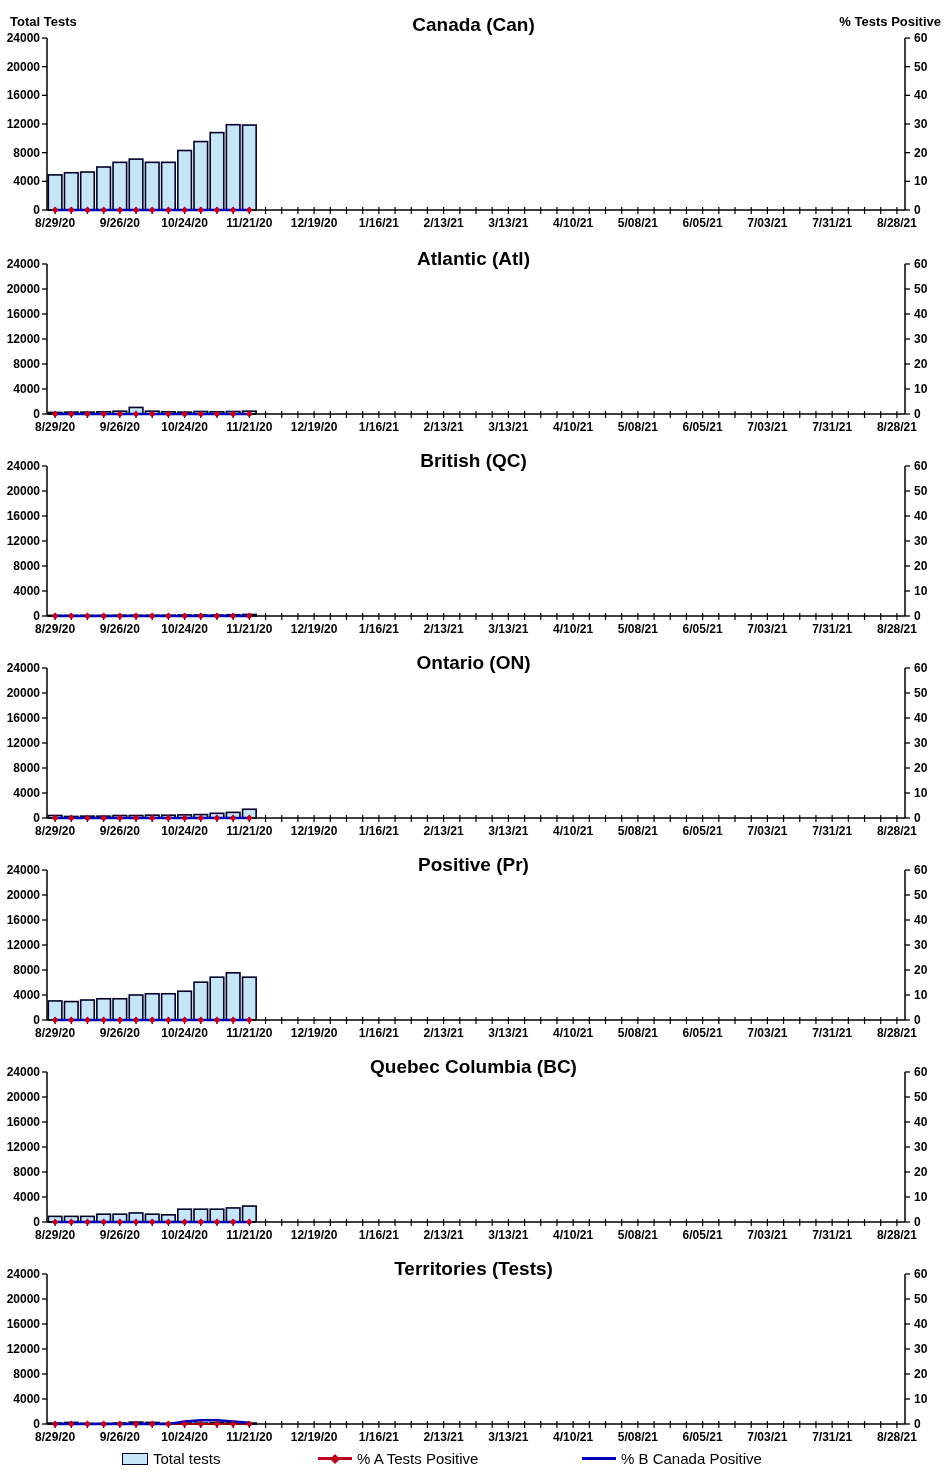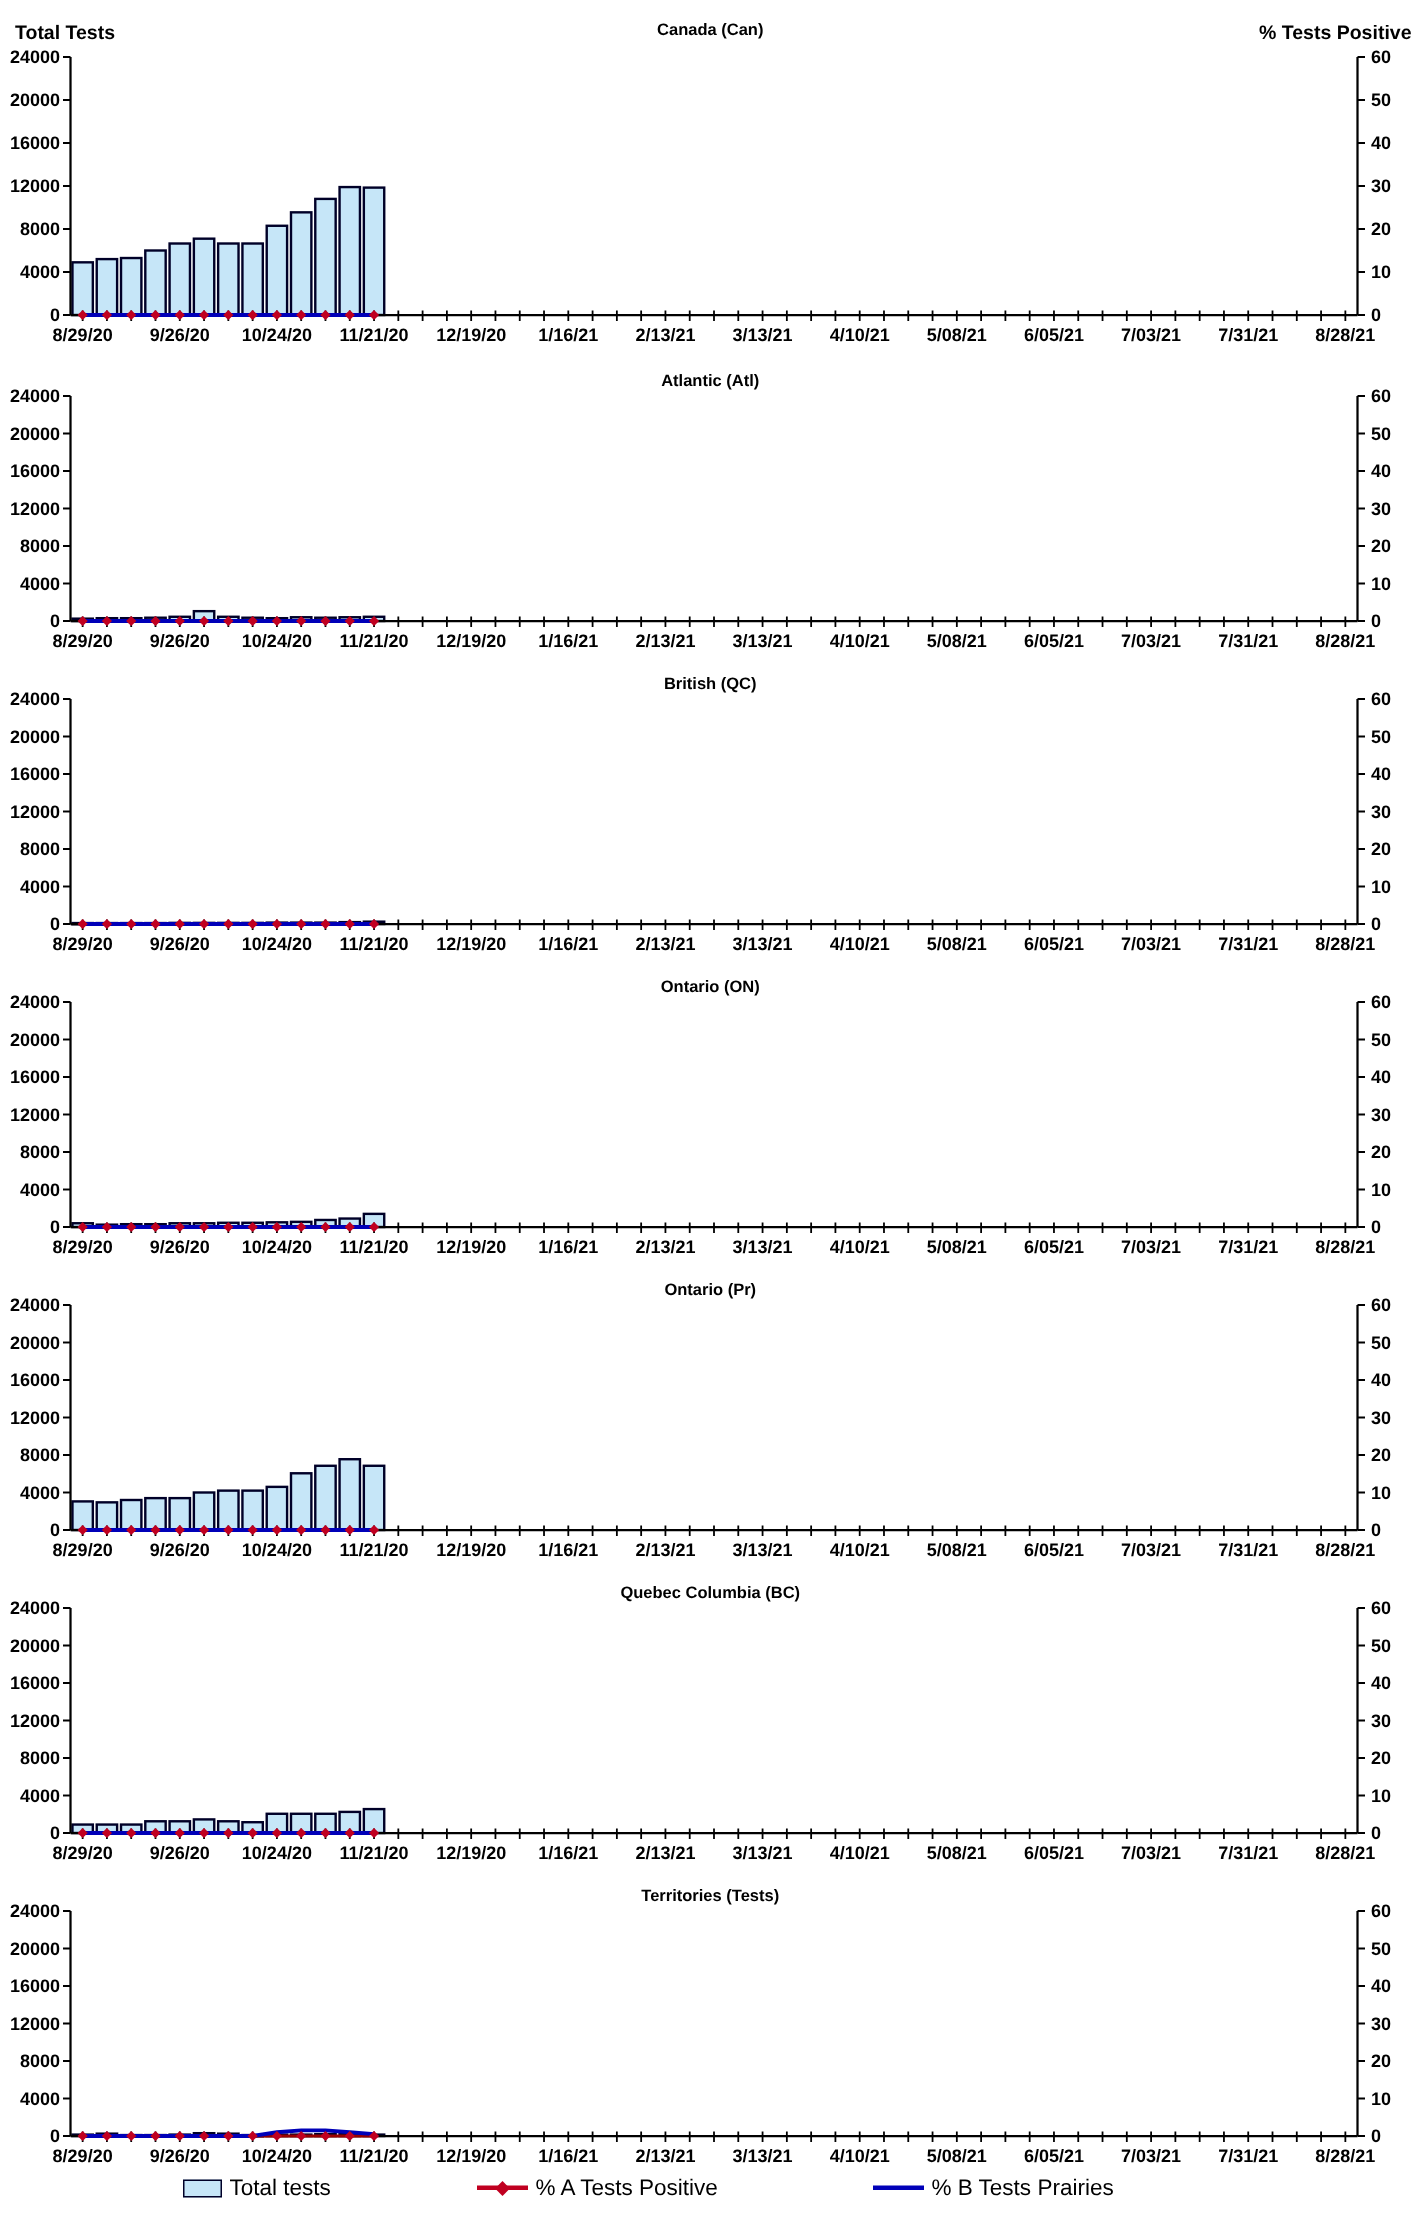--- a/index.html
+++ b/index.html
@@ -2,21 +2,21 @@
 <html><head>
 <meta charset="utf-8">
 <style>
   html,body{margin:0;padding:0;background:#fff;}
   .page{position:relative;width:947px;height:1476px;background:#fff;font-family:"Liberation Sans",sans-serif;overflow:hidden;}
   .chart-block{position:relative;width:947px;}
   .chart-block.first{height:232px;}
   .chart-block.rest{height:202px;}
   svg.plot{position:absolute;left:0;top:0;display:block;}
   svg text{font-family:"Liberation Sans",sans-serif;font-size:12px;font-weight:bold;fill:#000;}
-  .chart-title{position:absolute;left:0;width:100%;text-align:center;font-size:11px;font-weight:bold;color:#000;}
+  .chart-title{position:absolute;left:0;width:100%;text-align:center;font-size:19px;font-weight:bold;color:#000;}
   .chart-block.first .chart-title{top:14px;}
   .chart-block.rest .chart-title{top:16px;}
   .corner-label{position:absolute;top:14px;font-size:13px;font-weight:bold;color:#000;}
   .corner-left{left:10px;}
   .corner-right{right:6px;}
   .legend-row{position:relative;width:947px;height:32px;}
   .legend-item{position:absolute;top:6px;display:flex;align-items:center;gap:5px;font-size:15px;color:#000;}
   .legend-item.l0{left:122px;}
   .legend-item.l1{left:318px;text-align:center;}
   .legend-item.l2{left:582px;}
@@ -683,21 +683,21 @@
         <path d="M 119.84905660377359 178.6 L 123.2490566037736 182 L 119.84905660377359 185.4 L 116.44905660377358 182 Z" fill="#C00020"></path>
         <path d="M 136.03773584905662 178.6 L 139.43773584905662 182 L 136.03773584905662 185.4 L 132.6377358490566 182 Z" fill="#C00020"></path>
         <path d="M 152.22641509433964 178.6 L 155.62641509433965 182 L 152.22641509433964 185.4 L 148.82641509433964 182 Z" fill="#C00020"></path>
         <path d="M 168.41509433962264 178.6 L 171.81509433962265 182 L 168.41509433962264 185.4 L 165.01509433962264 182 Z" fill="#C00020"></path>
         <path d="M 184.60377358490567 178.6 L 188.00377358490567 182 L 184.60377358490567 185.4 L 181.20377358490566 182 Z" fill="#C00020"></path>
         <path d="M 200.7924528301887 178.6 L 204.1924528301887 182 L 200.7924528301887 185.4 L 197.3924528301887 182 Z" fill="#C00020"></path>
         <path d="M 216.9811320754717 178.6 L 220.3811320754717 182 L 216.9811320754717 185.4 L 213.5811320754717 182 Z" fill="#C00020"></path>
         <path d="M 233.16981132075472 178.6 L 236.56981132075472 182 L 233.16981132075472 185.4 L 229.7698113207547 182 Z" fill="#C00020"></path>
         <path d="M 249.35849056603774 178.6 L 252.75849056603775 182 L 249.35849056603774 185.4 L 245.95849056603774 182 Z" fill="#C00020"></path>
       </svg>
-    <div class="chart-title">Ontario (Pr)</div>
+    <div class="chart-title">Positive (Pr)</div>
   </div>
 
   <div class="chart-block rest">
     <svg class="plot" width="947" height="202" viewBox="0 0 947 202">
         <rect x="48.300000000000004" y="176.375" width="13.58867924528302" height="5.625" fill="#C6E6F8" stroke="#000028" stroke-width="1.6"></rect>
         <rect x="64.48867924528301" y="176.375" width="13.58867924528302" height="5.625" fill="#C6E6F8" stroke="#000028" stroke-width="1.6"></rect>
         <rect x="80.67735849056604" y="176.375" width="13.58867924528302" height="5.625" fill="#C6E6F8" stroke="#000028" stroke-width="1.6"></rect>
         <rect x="96.86603773584905" y="174.1875" width="13.58867924528302" height="7.8125" fill="#C6E6F8" stroke="#000028" stroke-width="1.6"></rect>
         <rect x="113.05471698113207" y="174.1875" width="13.58867924528302" height="7.8125" fill="#C6E6F8" stroke="#000028" stroke-width="1.6"></rect>
         <rect x="129.24339622641511" y="172.9375" width="13.58867924528302" height="9.0625" fill="#C6E6F8" stroke="#000028" stroke-width="1.6"></rect>
@@ -963,17 +963,17 @@
       <span>Total tests</span>
     </div>
     <div class="legend-item l1">
       <span class="swatch-line a">
           <span class="diamond"></span>
         </span>
       <span>% A Tests Positive</span>
     </div>
     <div class="legend-item l2">
       <span class="swatch-line b"></span>
-      <span>% B Tests Prairies</span>
+      <span>% B Canada Positive</span>
     </div>
   </div>
 
 </div>
 
 </body></html>

